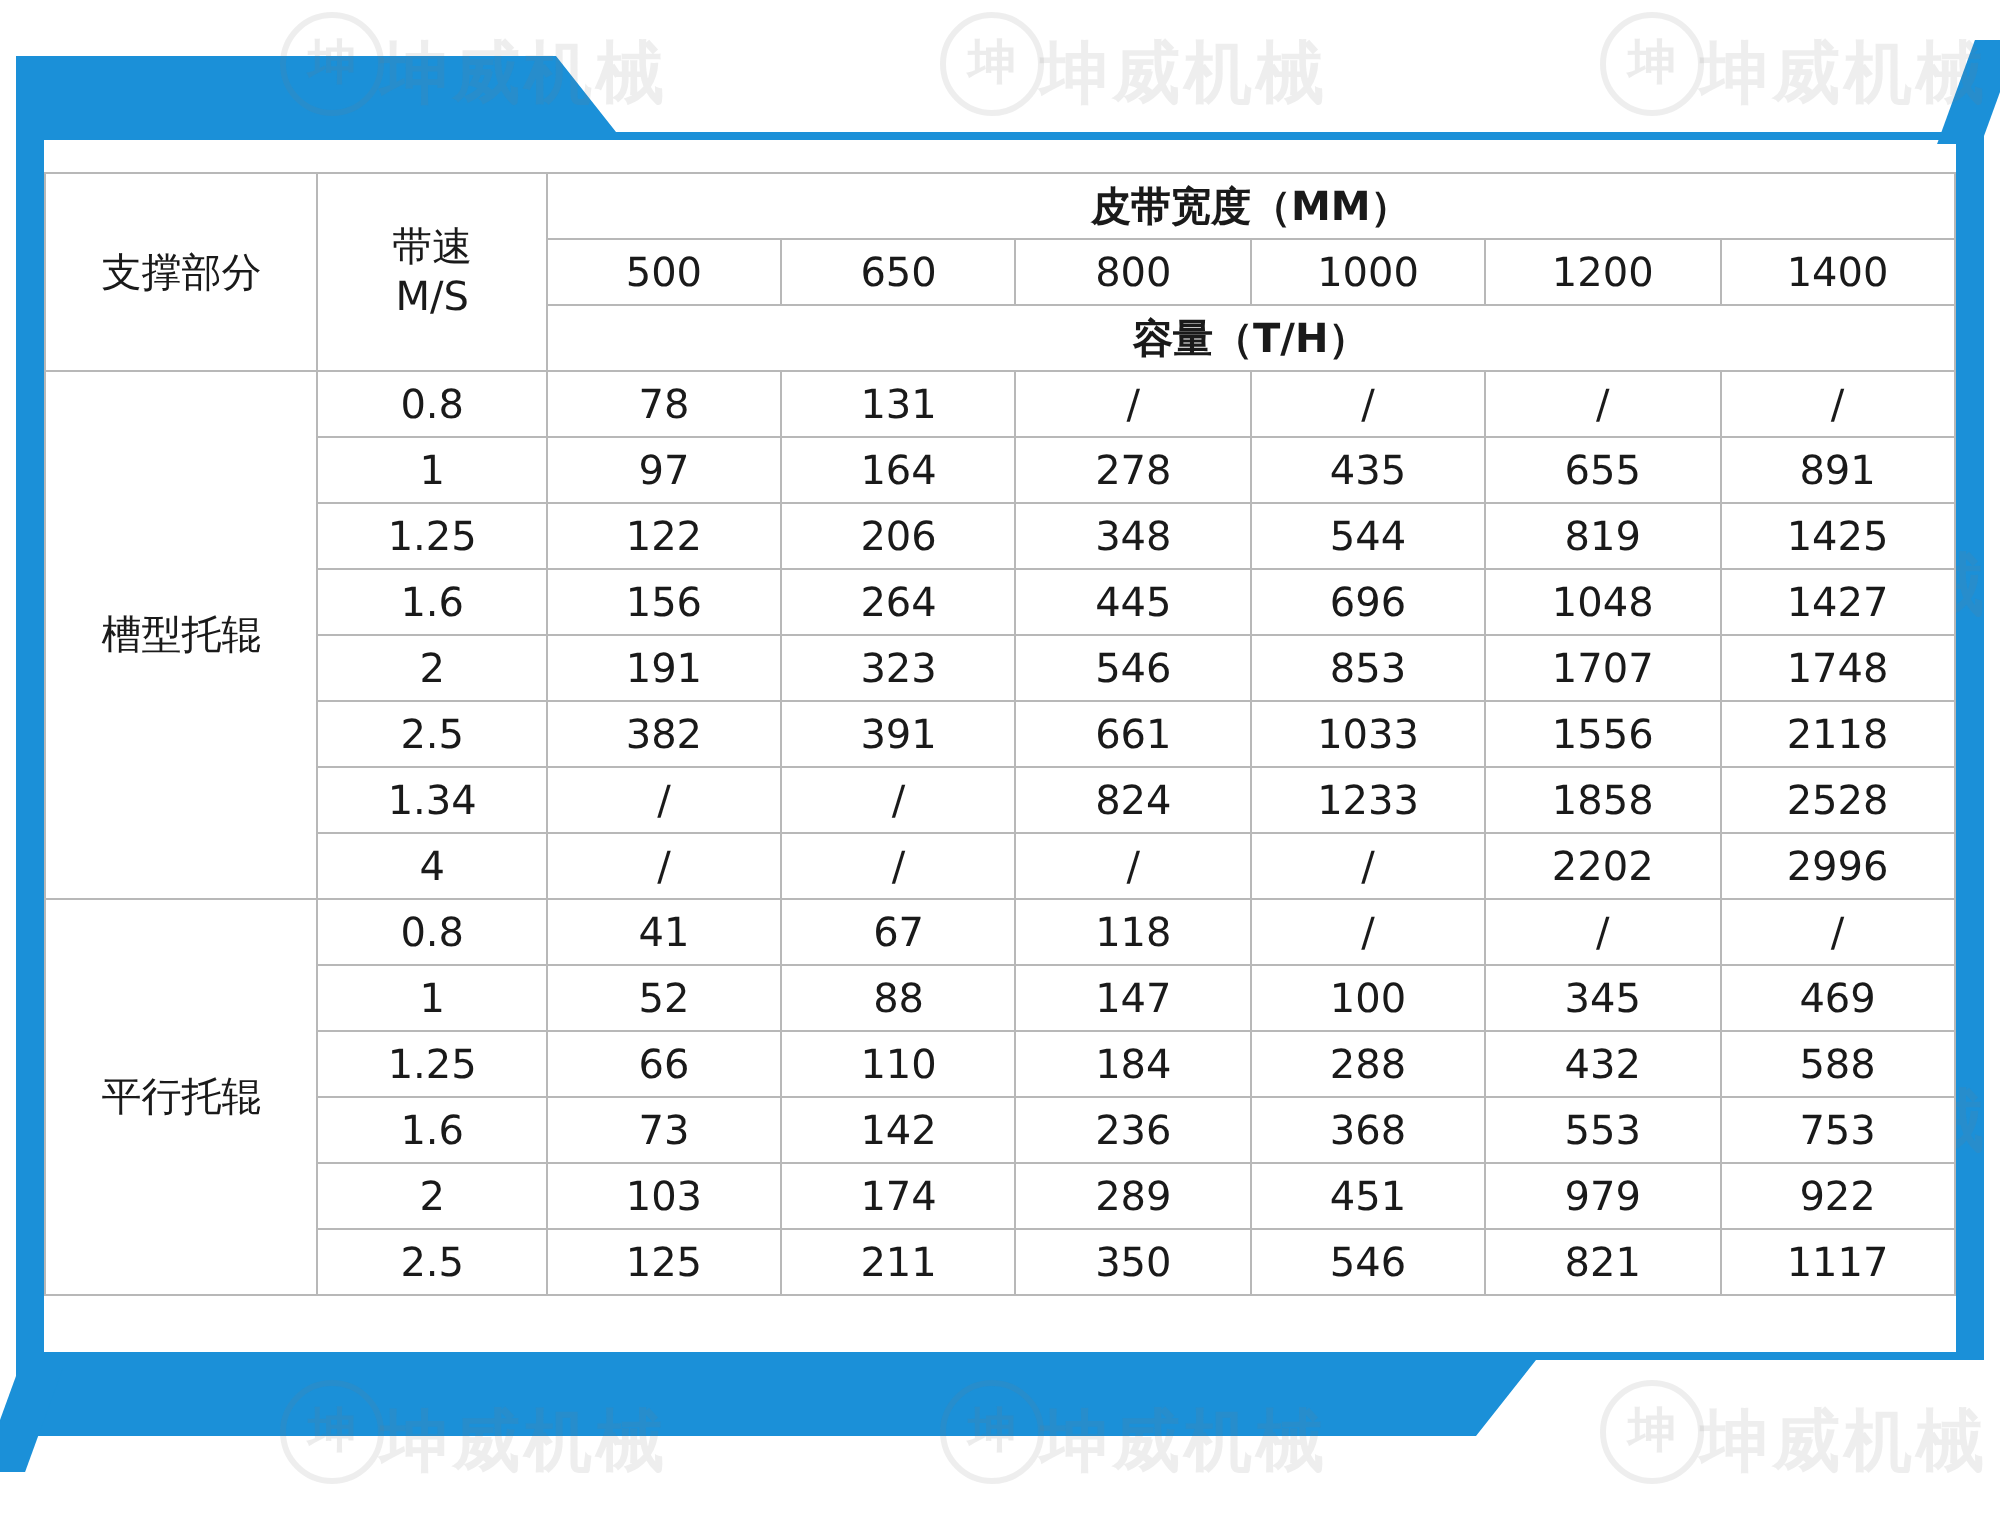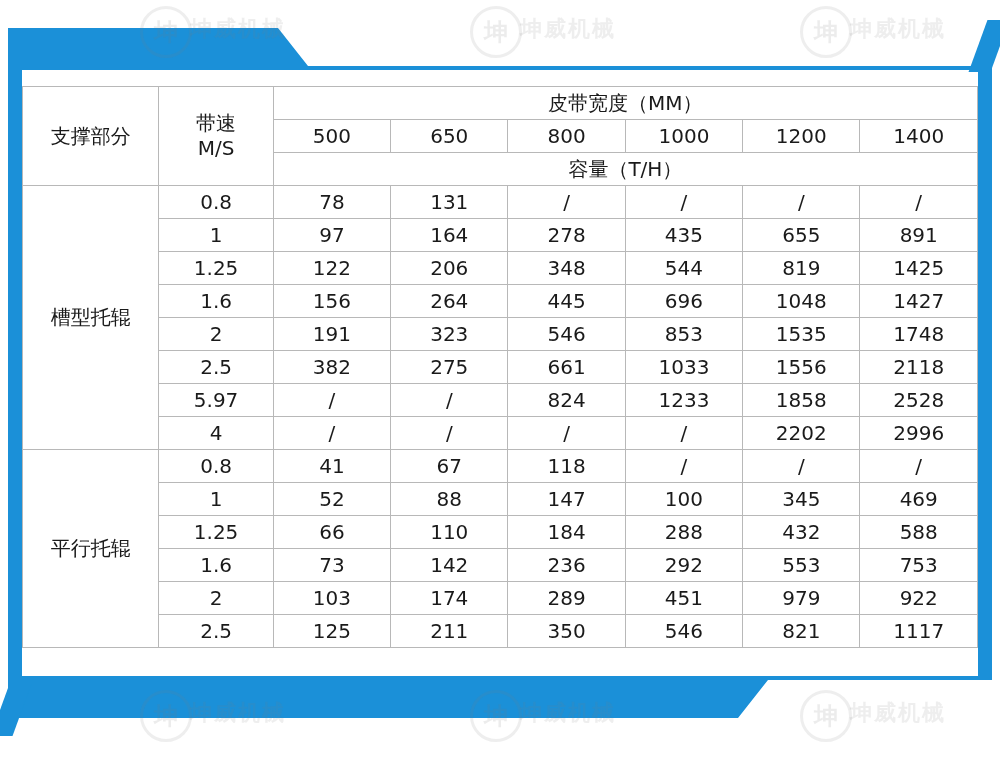--- a/index.html
+++ b/index.html
@@ -62,21 +62,21 @@
     bottom: 22px;
     width: 22px;
     height: 52px;
     transform: skewX(-20deg);
   }
 
   
   .watermark {
     position: absolute;
     color: rgba(120, 120, 120, 0.13);
-    font-size: 22px;
+    font-size: 34px;
     font-weight: bold;
     letter-spacing: 2px;
     white-space: nowrap;
     pointer-events: none;
     user-select: none;
     font-family: Liberation Sans, sans-serif;
   }
   .wm-logo {
     position: absolute;
     width: 46px; height: 46px;
@@ -110,21 +110,21 @@
     font-family: "DejaVu Sans", "Liberation Sans", sans-serif;
     background: #ffffff;
     height: 32px;
     padding: 0;
   }
   td.shade {
     background: #e4e4e4;
   }
   td.head {
     background: #e4e4e4;
-    font-weight: normal;
+    font-weight: bold;
     font-size: 21px;
   }
   td.headnum {
     background: #e4e4e4;
     font-size: 21px;
   }
   td.rowlabel {
     font-size: 22px;
     background: #ffffff;
   }
@@ -240,34 +240,34 @@
         <td class="shade">696</td>
         <td class="shade">1048</td>
         <td class="shade">1427</td>
       </tr>
       <tr>
         <td class="">2</td>
         <td class="">191</td>
         <td class="">323</td>
         <td class="">546</td>
         <td class="">853</td>
-        <td class="">1535</td>
+        <td class="">1707</td>
         <td class="">1748</td>
       </tr>
       <tr>
         <td class="shade">2.5</td>
         <td class="shade">382</td>
-        <td class="shade">275</td>
+        <td class="shade">391</td>
         <td class="shade">661</td>
         <td class="shade">1033</td>
         <td class="shade">1556</td>
         <td class="shade">2118</td>
       </tr>
       <tr>
-        <td class="">5.97</td>
+        <td class="">1.34</td>
         <td class="">/</td>
         <td class="">/</td>
         <td class="">824</td>
         <td class="">1233</td>
         <td class="">1858</td>
         <td class="">2528</td>
       </tr>
       <tr>
         <td class="shade">4</td>
         <td class="shade">/</td>
@@ -303,21 +303,21 @@
         <td class="">184</td>
         <td class="">288</td>
         <td class="">432</td>
         <td class="">588</td>
       </tr>
       <tr>
         <td class="shade">1.6</td>
         <td class="shade">73</td>
         <td class="shade">142</td>
         <td class="shade">236</td>
-        <td class="shade">292</td>
+        <td class="shade">368</td>
         <td class="shade">553</td>
         <td class="shade">753</td>
       </tr>
       <tr>
         <td class="">2</td>
         <td class="">103</td>
         <td class="">174</td>
         <td class="">289</td>
         <td class="">451</td>
         <td class="">979</td>

